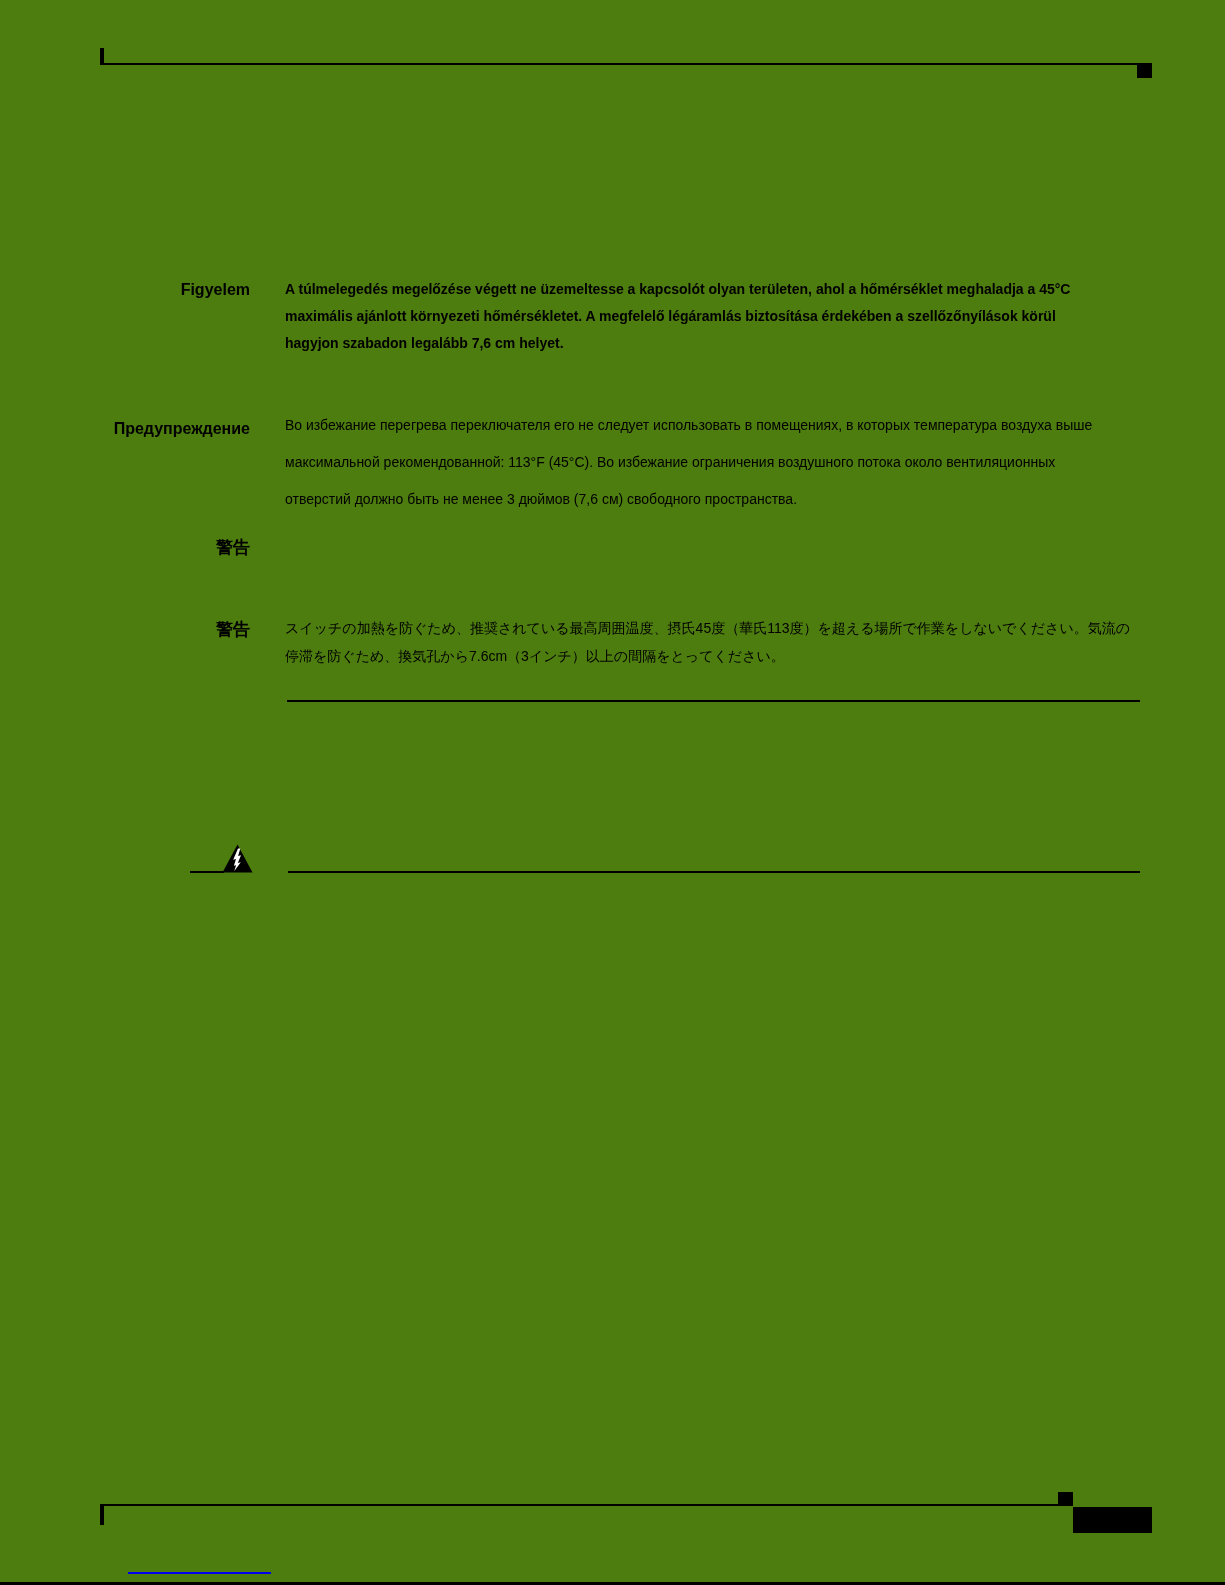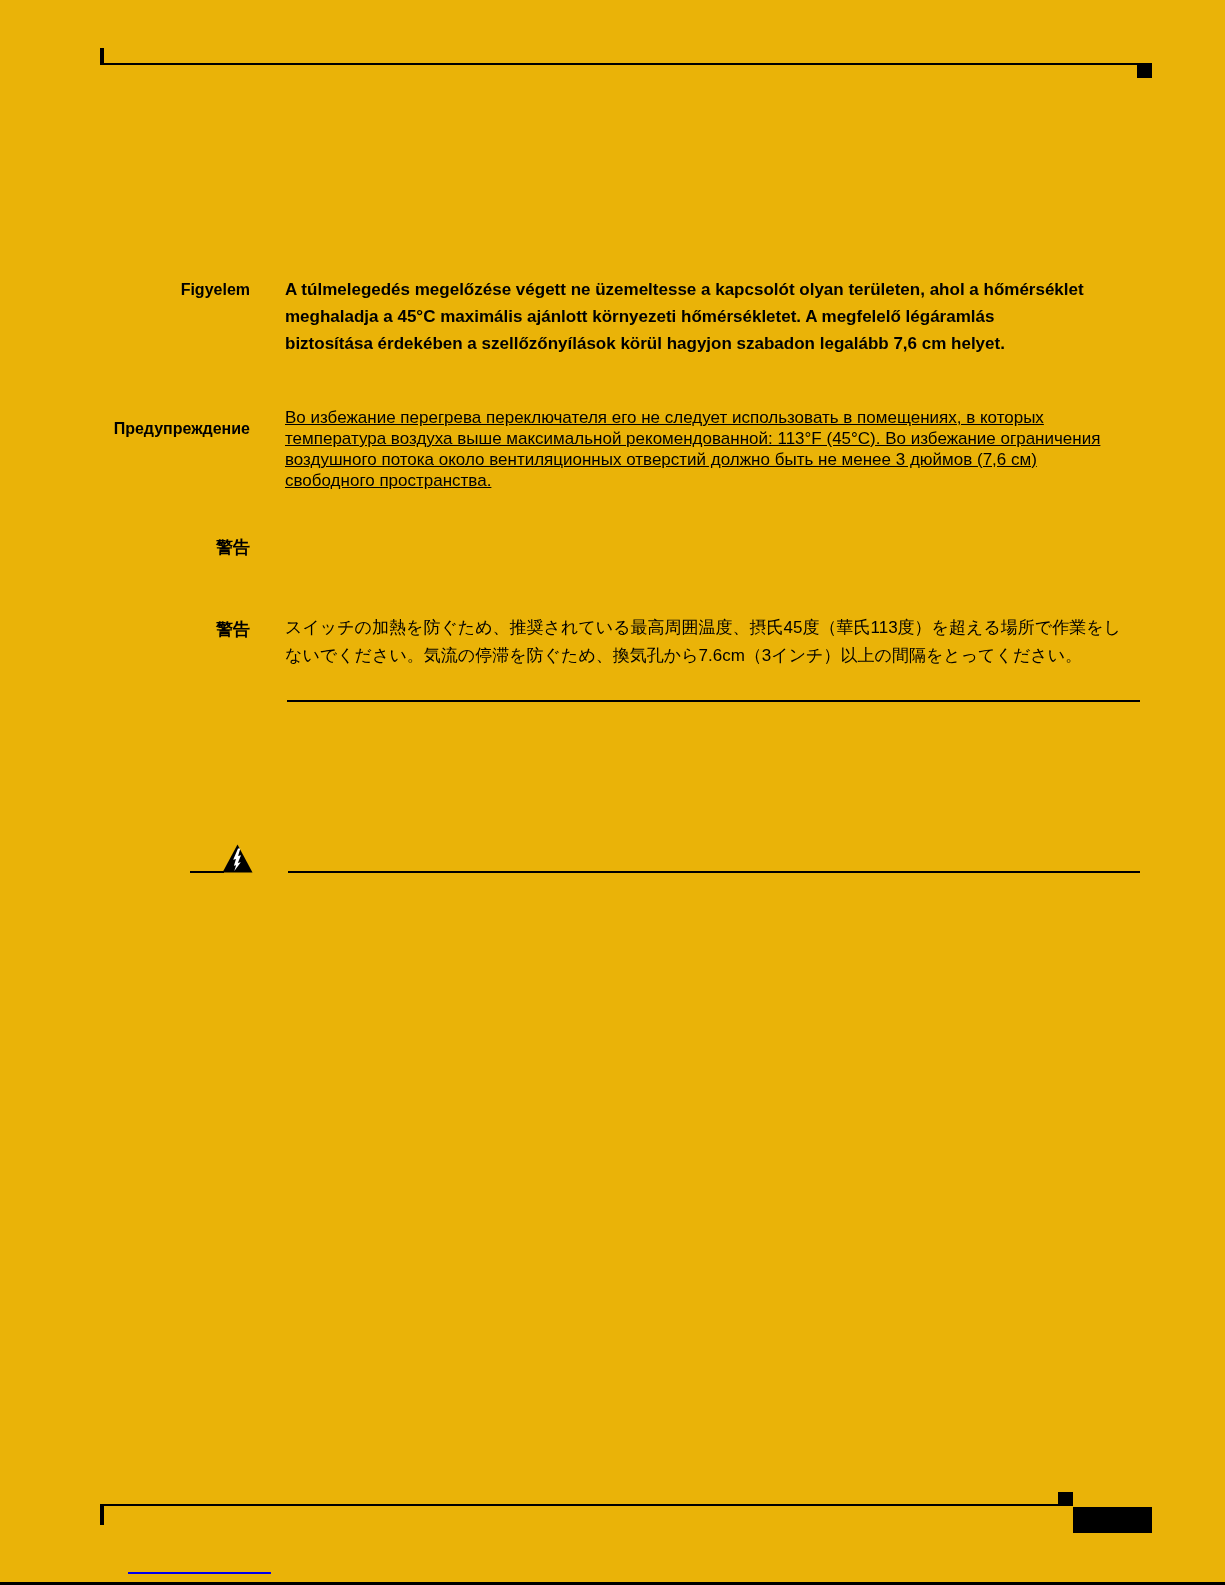--- a/index.html
+++ b/index.html
@@ -4,21 +4,21 @@
 <style>
   html, body {
     margin: 0;
     padding: 0;
     background: #ffffff;
   }
   .page {
     position: relative;
     width: 1225px;
     height: 1585px;
-    background: #eab308;
+    background: #4d7c0f;
     font-family: "Liberation Sans", sans-serif;
     color: #000000;
     overflow: hidden;
   }
 
   
   .mark { position: absolute; background: #000000; }
   .top-left-tick   { left: 100px; top: 48px;  width: 4px;   height: 17px; }
   .top-rule        { left: 100px; top: 63px;  width: 1037px; height: 2px; }
   .top-right-square{ left: 1137px; top: 63px; width: 15px;  height: 15px; }
@@ -37,37 +37,37 @@
     top: 0;
     width: 150px;
     text-align: right;
     font-weight: bold;
     font-size: 16px;
     line-height: 20px;
     white-space: nowrap;
   }
   .wbody {
     margin-left: 185px;
-    font-size: 17px;
+    font-size: 14px;
   }
   .sec-hu { top: 276px; }
   .sec-hu .wlabel { top: 4px; }
   .sec-hu .wbody { width: 800px; font-weight: bold; line-height: 27px; }
 
   .sec-ru { top: 407px; }
   .sec-ru .wlabel { top: 12px; }
-  .sec-ru .wbody { width: 820px; line-height: 21px; text-decoration: underline; }
+  .sec-ru .wbody { width: 820px; line-height: 37px; }
 
   .sec-zh { top: 538px; }
   .sec-zh .wlabel { font-size: 17px; }
   .sec-zh .wbody { width: 820px; line-height: 28px; }
 
   .sec-ja { top: 614px; }
   .sec-ja .wlabel { top: 6px; font-size: 17px; }
-  .sec-ja .wbody { width: 848px; font-size: 17px; line-height: 28px; }
+  .sec-ja .wbody { width: 848px; font-size: 14px; line-height: 28px; }
 
   
   .hrule { position: absolute; background: #000000; height: 2px; }
   .rule-after-ja { left: 287px; top: 700px; width: 853px; }
 
   .warnsym-left-stub { left: 190px; top: 871px; width: 34px; }
   .warnsym-right-rule { left: 288px; top: 871px; width: 852px; }
 
   .warn-triangle {
     position: absolute;

